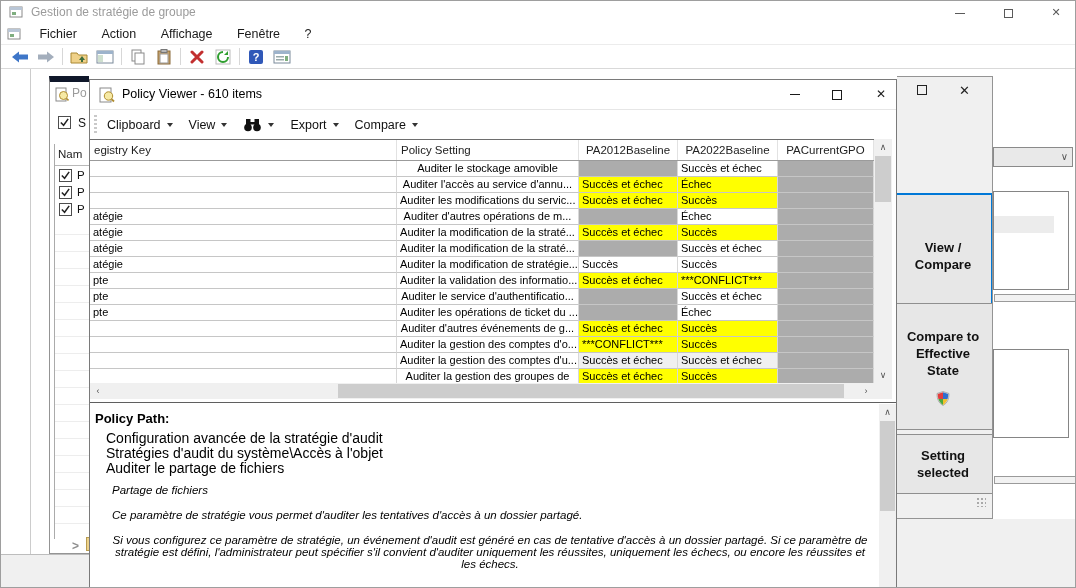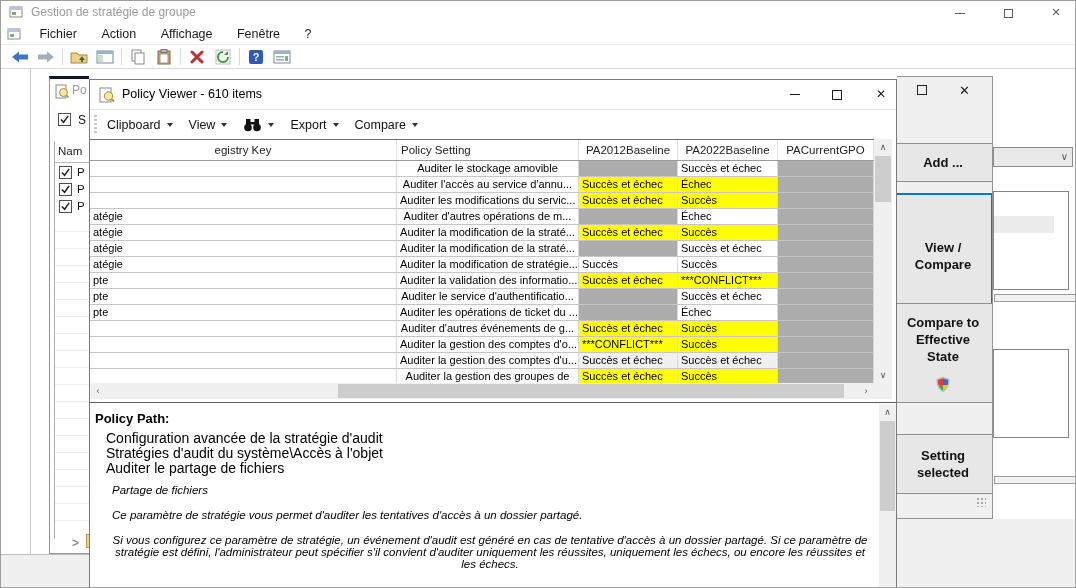--- a/index.html
+++ b/index.html
@@ -30,21 +30,21 @@
   #combobox{left:992px;top:146px;width:80px;height:20px;background:#e9e9e9;border:1px solid #8a8a8a;}
   #combochev{position:absolute;right:4px;top:3px;color:#555;font-size:10px;}
   .whitebox{background:#fff;border:1px solid #858585;}
   #box1{left:992px;top:190px;width:76px;height:99px;}
   #box1hl{left:993px;top:215px;width:60px;height:17px;background:#ececec;}
   #slider1{left:993px;top:293px;width:82px;height:8px;background:#f2f2f2;border:1px solid #9a9a9a;}
   #box2{left:992px;top:348px;width:76px;height:89px;}
   #slider2{left:993px;top:475px;width:82px;height:8px;background:#f2f2f2;border:1px solid #9a9a9a;}
 
   
-  #pa-left{left:48px;top:75px;width:40px;height:478px;background:#fff;border-left:1px solid #949494;border-top:3px solid #0f172a;border-bottom:1px solid #949494;overflow:hidden;}
+  #pa-left{left:48px;top:75px;width:40px;height:478px;background:#fff;border-left:1px solid #949494;border-top:6px solid #0f172a;border-bottom:1px solid #949494;overflow:hidden;}
   #pa-left .title{position:absolute;left:22px;top:4px;font-size:12px;color:#9b9b9b;white-space:nowrap;}
   .cb{width:13px;height:13px;border:1px solid #4d4d4d;background:#fff;display:inline-block;position:absolute;}
   .cb svg{display:block;}
   #pa-grid-border{position:absolute;left:4px;top:62px;bottom:14px;border-left:1px solid #ababab;width:36px;}
   #pa-namehdr{position:absolute;left:5px;top:62px;width:35px;height:22px;background:#fff;border-bottom:1px solid #b9b9b9;font-size:11.5px;color:#222;line-height:21px;padding-left:3px;white-space:nowrap;}
   .pa-row-label{position:absolute;left:27px;font-size:11.5px;color:#111;}
   #pa-empty{position:absolute;left:5px;top:136px;width:35px;height:322px;
     background:repeating-linear-gradient(to bottom,#ffffff 0 16px,#ededed 16px 17px);}
   #pa-chevron{position:absolute;left:22px;top:457px;color:#8f8f8f;font-size:12px;font-weight:bold;}
   #pa-foldersliver{position:absolute;left:36px;top:455px;width:8px;height:14px;background:#edd28b;border:1px solid #b89b4f;}
@@ -64,21 +64,21 @@
   .vwbtn{position:absolute;top:0;width:30px;height:29px;text-align:center;line-height:29px;color:#1a1a1a;font-size:12px;}
   #v-toolbar{position:absolute;left:0;top:30px;width:100%;height:29px;background:#fff;display:flex;align-items:center;}
   #v-grip{width:3px;height:20px;margin-left:4px;
     background:repeating-linear-gradient(to bottom,#c9c9c9 0 2px,transparent 2px 4px);}
   .vmenu{font-size:12.5px;color:#111;padding:0 6px 0 10px;display:flex;align-items:center;gap:6px;height:29px;}
   .caret{width:0;height:0;border-left:3.5px solid transparent;border-right:3.5px solid transparent;border-top:4px solid #333;}
 
   
   #v-header{position:absolute;left:0;top:59px;width:784px;height:22px;display:flex;background:#fff;border-top:1px solid #6e6e6e;border-bottom:1px solid #9b9b9b;}
   .hcell{font-size:11.5px;color:#222;line-height:20px;padding:0 4px;border-right:1px solid #e2e2e2;white-space:nowrap;overflow:hidden;}
-  .hc-reg{width:307px;text-align:center;}.hc-set{width:182px;}.hc-12{width:99px;text-align:center;}.hc-22{width:100px;text-align:center;}.hc-gpo{width:96px;text-align:center;}
+  .hc-reg{width:307px;}.hc-set{width:182px;}.hc-12{width:99px;text-align:center;}.hc-22{width:100px;text-align:center;}.hc-gpo{width:96px;text-align:center;}
   #viewer-rows{position:absolute;left:0;top:81px;width:784px;height:222px;overflow:hidden;background:#fff;}
   .vrow{display:flex;height:16px;}
   .vcell{border-right:1px solid #d8d8d8;border-bottom:1px solid #c6c6c6;font-size:11px;line-height:15px;padding:0 3px;white-space:nowrap;overflow:hidden;color:#000;}
   .c-reg{width:307px;}.c-set{width:182px;text-align:center;}.c-12{width:99px;}.c-22{width:100px;}.c-gpo{width:96px;}
 
   
   .sb{background:#f0f0f0;position:absolute;}
   .sbbtn{position:absolute;color:#505050;text-align:center;font-size:9px;line-height:16px;width:100%;}
   .sbthumb{position:absolute;background:#cdcdcd;}
   #v-vscroll{left:784px;top:59px;width:18px;height:244px;}
@@ -278,28 +278,25 @@
       </span>
     <span class="pa-row-label" style="top:121px;">P</span>
     <div id="pa-empty"></div>
     <span id="pa-chevron">&gt;</span>
     <span id="pa-foldersliver"></span>
   </div>
 
   <div id="pa-right" class="abs">
     <span class="titlebtn" style="left:20px;"><span style="display:inline-block;width:10px;height:10px;border:1px solid #222;"></span></span>
     <span class="titlebtn" style="left:62px;">✕</span>
-    <div class="pabtn" style="top:66px;height:39px;">
-        <span>Add ...</span>
-      </div>
     <div class="pabtn" id="btn-view" style="top:116px;height:126px;">
       <span>View /</span>
       <span>Compare</span>
     </div>
-    <div class="pabtn" style="top:226px;height:100px;">
+    <div class="pabtn" style="top:226px;height:127px;">
       <span>Compare to</span>
       <span>Effective</span>
       <span>State</span>
       <span style="margin-top:12px;">
         <svg width="14" height="15" viewBox="0 0 14 15">
             <path d="M7 0.5 L13 2.5 C13 8 11.5 12 7 14.5 C2.5 12 1 8 1 2.5 Z" fill="#e9e9e9" stroke="#888" stroke-width="0.6"></path>
             <path d="M7 1.2 L12.3 3 C12.3 4.8 12.1 6.5 11.6 8 L7 8 L7 1.2 Z" fill="#2f6fce"></path>
             <path d="M7 1.2 L1.7 3 C1.7 4.8 1.9 6.5 2.4 8 L7 8 L7 1.2 Z" fill="#e33c3c"></path>
             <path d="M7 8 L11.6 8 C10.8 10.4 9.4 12.5 7 13.9 L7 8 Z" fill="#f2c02e"></path>
             <path d="M7 8 L2.4 8 C3.2 10.4 4.6 12.5 7 13.9 L7 8 Z" fill="#49a83e"></path>

